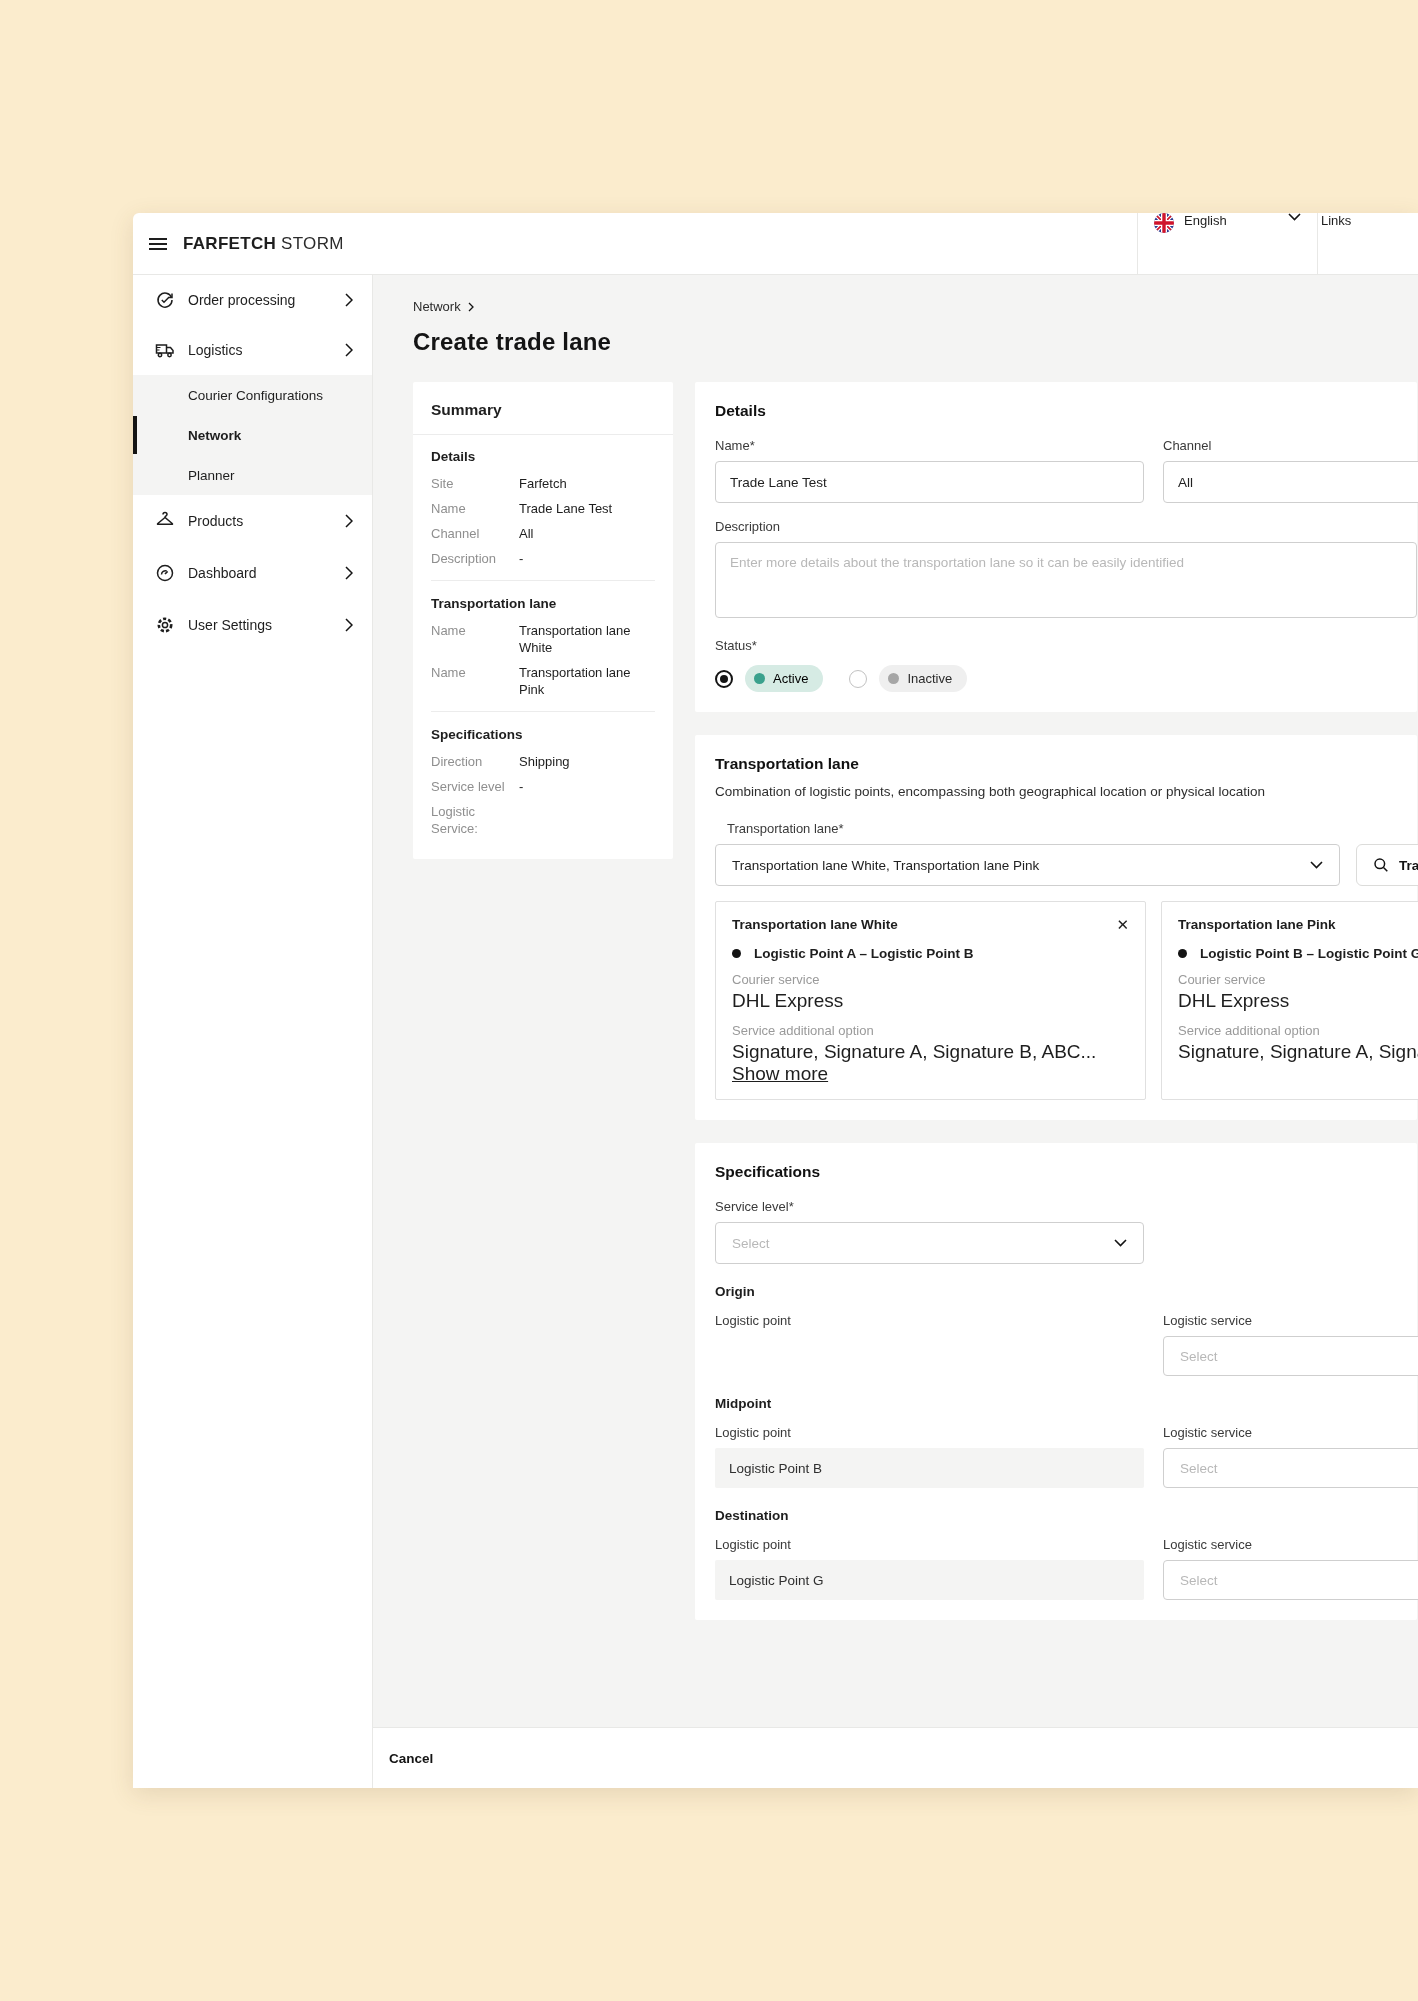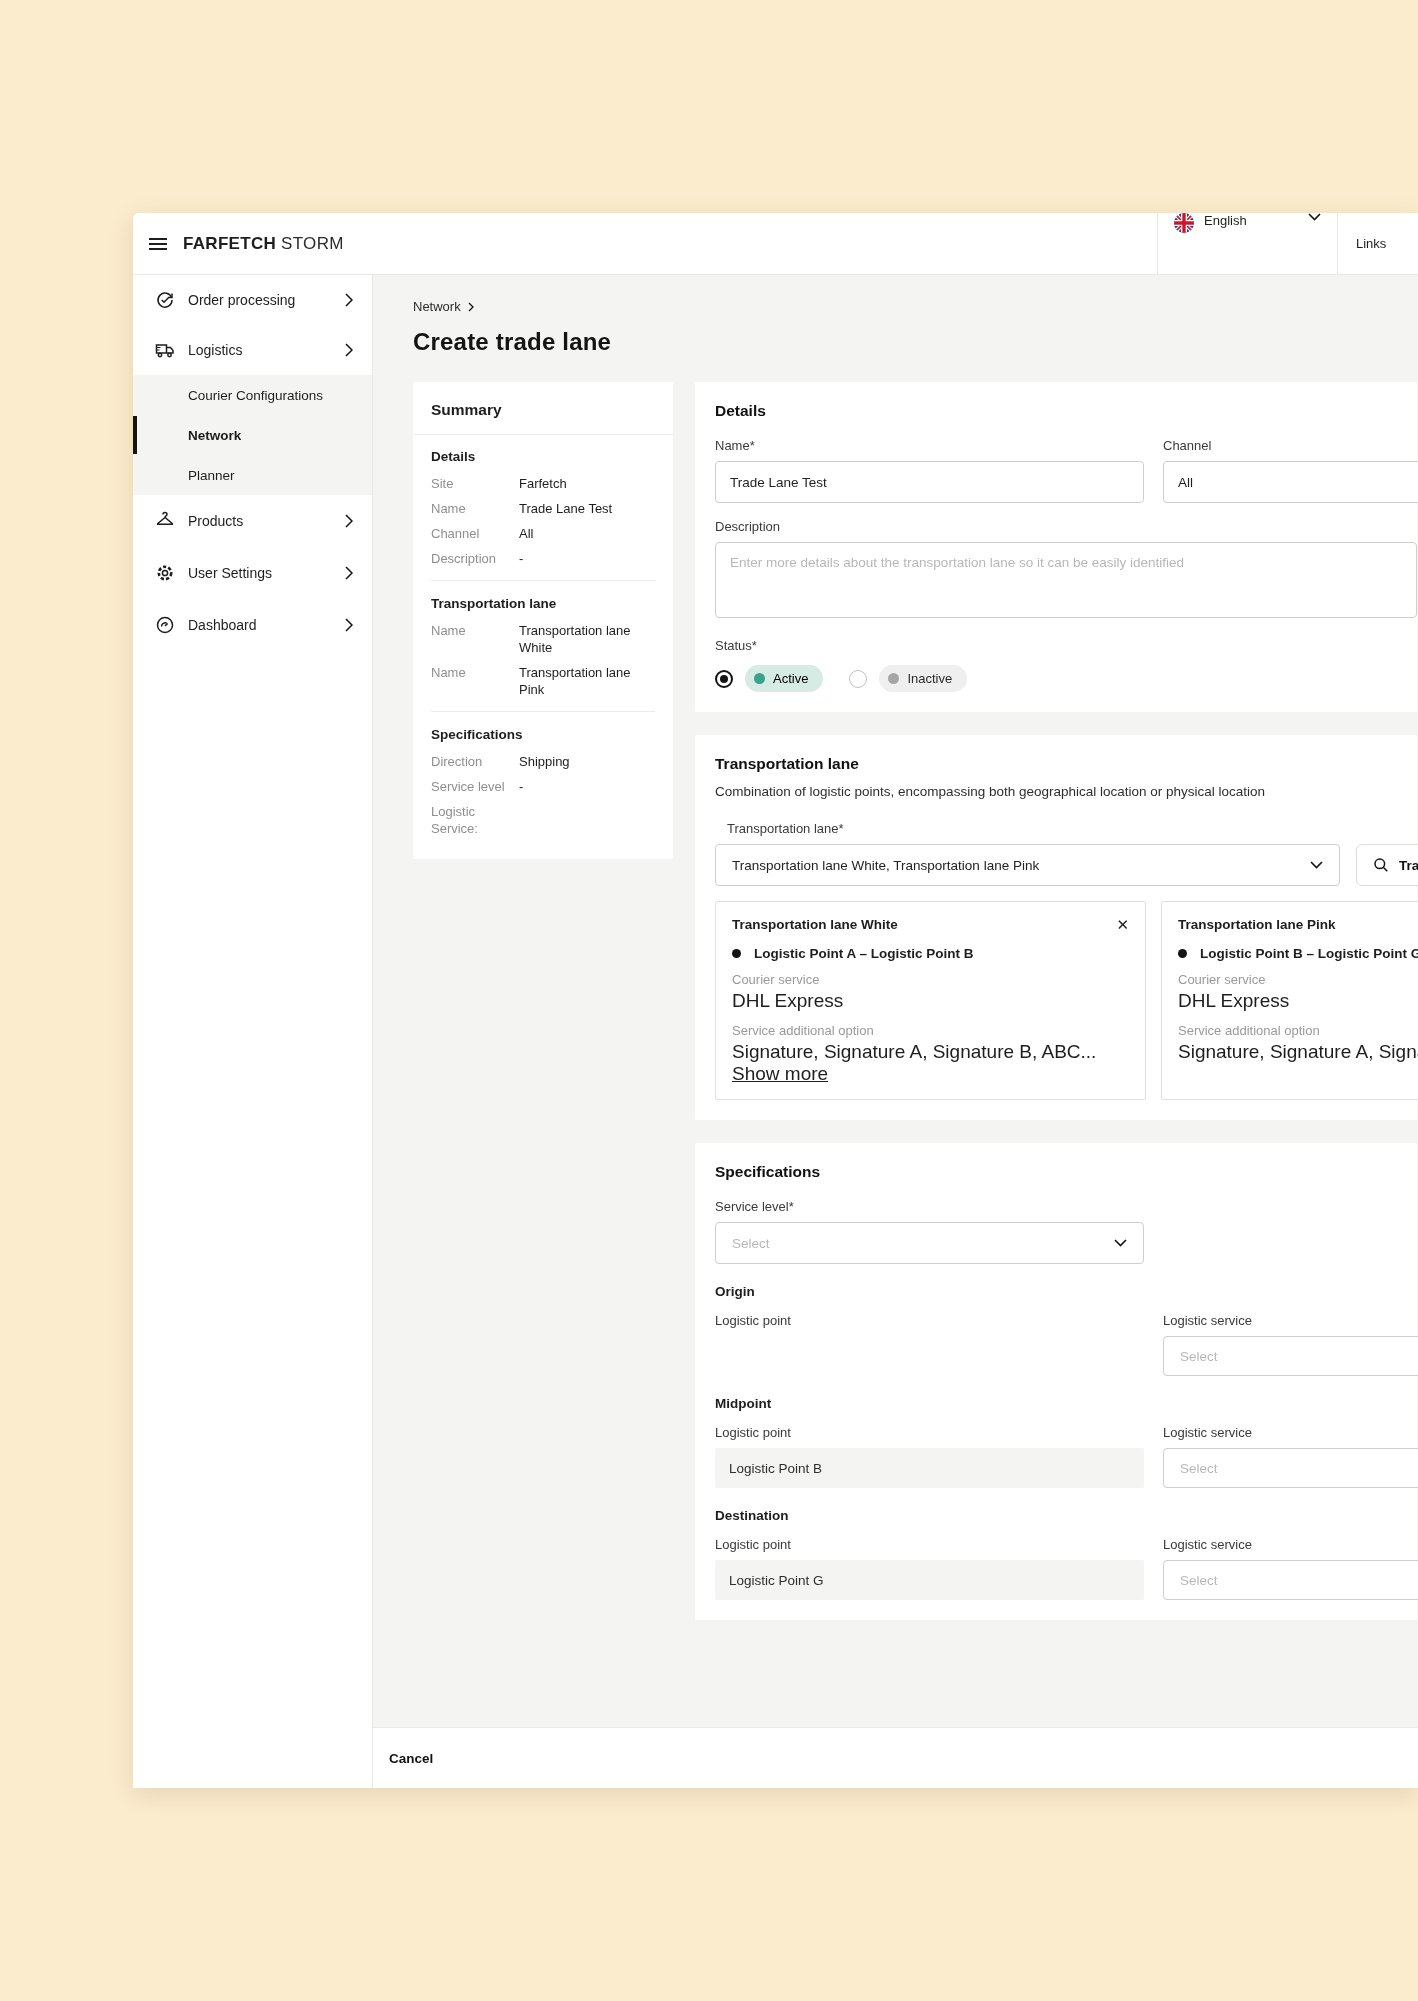--- a/index.html
+++ b/index.html
@@ -14,21 +14,21 @@
   .hamburger { width:50px; display:flex; justify-content:center; cursor:pointer; }
   .hamburger .bars { width:18px; }
   .hamburger .bars div { height:2px; background:#1e1e1e; margin:3px 0; }
   .brand { font-size:17px; letter-spacing:.3px; white-space:nowrap; }
   .brand b { font-weight:800; }
   .brand span { font-weight:400; color:#2b2b2b; }
   .header-spacer { flex:1; }
   .lang-select { width:180px; height:100%; border-left:1px solid #e8e8e6; display:flex; align-items:flex-start; gap:10px; padding:0 16px; cursor:pointer; }
   .lang-select .label { font-size:13px; }
   .lang-select .chev { margin-left:auto; }
-  .links-item { width:81px; height:100%; border-left:1px solid #e8e8e6; display:flex; align-items:center; padding-left:18px; font-size:13px; cursor:pointer; }
+  .links-item { width:101px; height:100%; border-left:1px solid #e8e8e6; display:flex; align-items:flex-start; padding-left:3px; font-size:13px; cursor:pointer; }
 
   
   .app-body { flex:1; display:flex; min-height:0; }
   .sidebar { width:240px; border-right:1px solid #e8e8e6; background:#fff; flex-shrink:0; }
   .nav-item { height:50px; display:flex; align-items:center; padding-left:22px; cursor:pointer; }
   .nav-item .icon { width:20px; height:20px; margin-right:13px; display:flex; align-items:center; justify-content:center; }
   .nav-item .lbl { font-size:14px; }
   .nav-item .chev { margin-left:auto; margin-right:19px; }
   .nav-item.lower { height:52px; }
   .subgroup { background:#f4f4f3; }
@@ -213,41 +213,41 @@
         </span>
         <span class="lbl">Products</span>
         <span class="chev">
           <svg width="8" height="14" viewBox="0 0 8 14">
               <path d="M1 1 L7 7 L1 13" fill="none" stroke="#141414" stroke-width="1.5"></path>
             </svg>
         </span>
       </div>
       <div class="nav-item lower">
         <span class="icon">
-          <svg width="20" height="20" viewBox="0 0 20 20" fill="none" stroke="#1e1e1e">
-            <circle cx="10" cy="10" r="6.2" stroke-width="2.6" stroke-dasharray="3.2 2.1"></circle>
-            <circle cx="10" cy="10" r="2.6" stroke-width="1.5"></circle>
-          </svg>
-        </span>
-        <span class="lbl">User Settings</span>
+          <svg width="20" height="20" viewBox="0 0 20 20" fill="none" stroke="#1e1e1e" stroke-width="1.5">
+            <circle cx="10" cy="10" r="7.5"></circle>
+              <path d="M6.5 11.5 a4 4 0 0 1 5.2 -3.6"></path>
+              <path d="M10 11 l2.6 -2.6" stroke-width="1.6"></path>
+          </svg>
+        </span>
+        <span class="lbl">Dashboard</span>
         <span class="chev">
           <svg width="8" height="14" viewBox="0 0 8 14">
               <path d="M1 1 L7 7 L1 13" fill="none" stroke="#141414" stroke-width="1.5"></path>
             </svg>
         </span>
       </div>
       <div class="nav-item lower">
         <span class="icon">
-          <svg width="20" height="20" viewBox="0 0 20 20" fill="none" stroke="#1e1e1e" stroke-width="1.5">
-            <circle cx="10" cy="10" r="7.5"></circle>
-              <path d="M6.5 11.5 a4 4 0 0 1 5.2 -3.6"></path>
-              <path d="M10 11 l2.6 -2.6" stroke-width="1.6"></path>
-          </svg>
-        </span>
-        <span class="lbl">Dashboard</span>
+          <svg width="20" height="20" viewBox="0 0 20 20" fill="none" stroke="#1e1e1e">
+            <circle cx="10" cy="10" r="6.2" stroke-width="2.6" stroke-dasharray="3.2 2.1"></circle>
+            <circle cx="10" cy="10" r="2.6" stroke-width="1.5"></circle>
+          </svg>
+        </span>
+        <span class="lbl">User Settings</span>
         <span class="chev">
           <svg width="8" height="14" viewBox="0 0 8 14">
               <path d="M1 1 L7 7 L1 13" fill="none" stroke="#141414" stroke-width="1.5"></path>
             </svg>
         </span>
       </div>
     </div>
 
     <div class="main">
       <div class="content">

